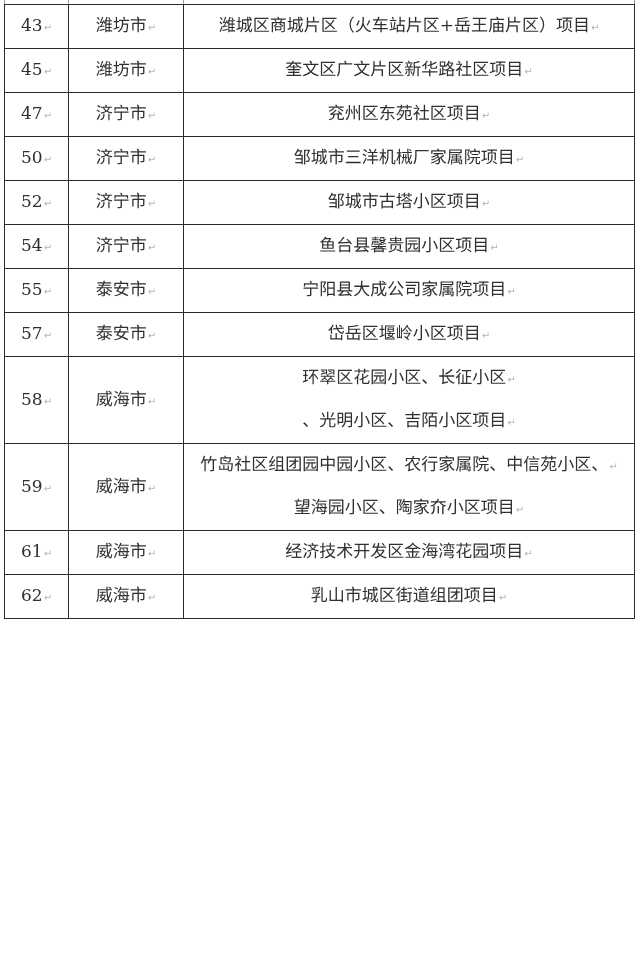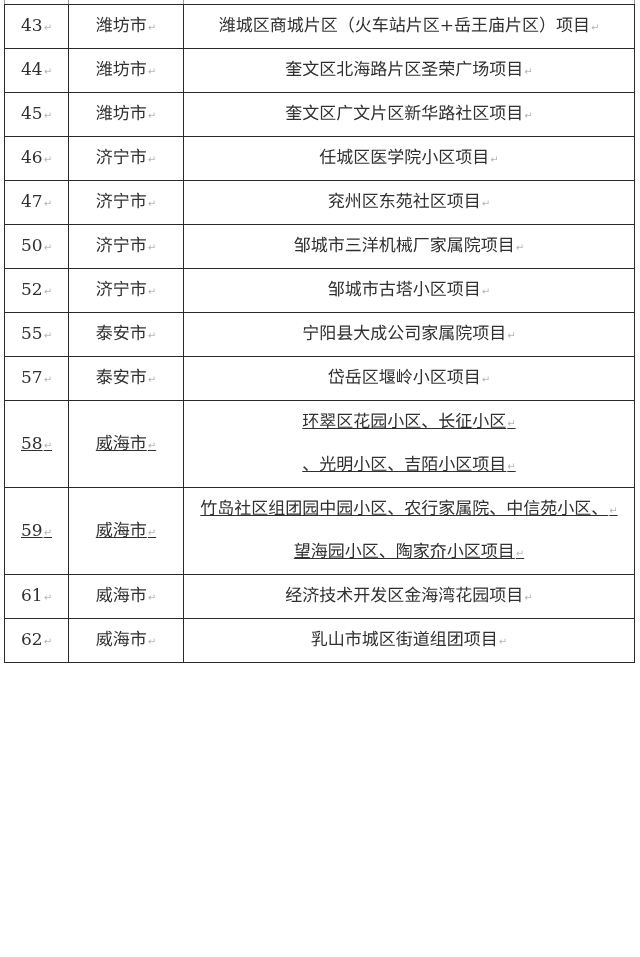--- a/index.html
+++ b/index.html
@@ -29,21 +29,21 @@
   }
   td{
     border:1px solid var(--border-color);
     text-align:center;vertical-align:middle;
     color:var(--text-color);
     font-size:17px;
     padding:0 2px;
     overflow:hidden;
   }
   tr.row td{height:41px;}
-  tr.row.tall td{height:84px;text-decoration:underline;}
+  tr.row.tall td{height:84px;}
   .cell-line{display:block;line-height:41px;white-space:nowrap;}
   .pmark{
     color:var(--mark-color);
     font-family:"DejaVu Sans","Liberation Sans",sans-serif;
     font-size:10px;
     margin-left:1px;
     vertical-align:baseline;
   }
 </style>
 </head>
@@ -68,53 +68,31 @@
           </td>
           <td>
             <span class="cell-line">潍坊市<span class="pmark">↵</span></span>
           </td>
           <td>
             <span class="cell-line">潍城区商城片区（火车站片区+岳王庙片区）项目<span class="pmark">↵</span></span>
           </td>
         </tr>
         <tr class="row">
           <td>
-            <span class="cell-line">44<span class="pmark">↵</span></span>
+            <span class="cell-line">45<span class="pmark">↵</span></span>
           </td>
           <td>
             <span class="cell-line">潍坊市<span class="pmark">↵</span></span>
           </td>
           <td>
-            <span class="cell-line">奎文区北海路片区圣荣广场项目<span class="pmark">↵</span></span>
-          </td>
-        </tr>
-        <tr class="row">
-          <td>
-            <span class="cell-line">45<span class="pmark">↵</span></span>
-          </td>
-          <td>
-            <span class="cell-line">潍坊市<span class="pmark">↵</span></span>
-          </td>
-          <td>
             <span class="cell-line">奎文区广文片区新华路社区项目<span class="pmark">↵</span></span>
           </td>
         </tr>
         <tr class="row">
           <td>
-            <span class="cell-line">46<span class="pmark">↵</span></span>
-          </td>
-          <td>
-            <span class="cell-line">济宁市<span class="pmark">↵</span></span>
-          </td>
-          <td>
-            <span class="cell-line">任城区医学院小区项目<span class="pmark">↵</span></span>
-          </td>
-        </tr>
-        <tr class="row">
-          <td>
             <span class="cell-line">47<span class="pmark">↵</span></span>
           </td>
           <td>
             <span class="cell-line">济宁市<span class="pmark">↵</span></span>
           </td>
           <td>
             <span class="cell-line">兖州区东苑社区项目<span class="pmark">↵</span></span>
           </td>
         </tr>
         <tr class="row">
@@ -130,20 +108,31 @@
         </tr>
         <tr class="row">
           <td>
             <span class="cell-line">52<span class="pmark">↵</span></span>
           </td>
           <td>
             <span class="cell-line">济宁市<span class="pmark">↵</span></span>
           </td>
           <td>
             <span class="cell-line">邹城市古塔小区项目<span class="pmark">↵</span></span>
+          </td>
+        </tr>
+        <tr class="row">
+          <td>
+            <span class="cell-line">54<span class="pmark">↵</span></span>
+          </td>
+          <td>
+            <span class="cell-line">济宁市<span class="pmark">↵</span></span>
+          </td>
+          <td>
+            <span class="cell-line">鱼台县馨贵园小区项目<span class="pmark">↵</span></span>
           </td>
         </tr>
         <tr class="row">
           <td>
             <span class="cell-line">55<span class="pmark">↵</span></span>
           </td>
           <td>
             <span class="cell-line">泰安市<span class="pmark">↵</span></span>
           </td>
           <td>

